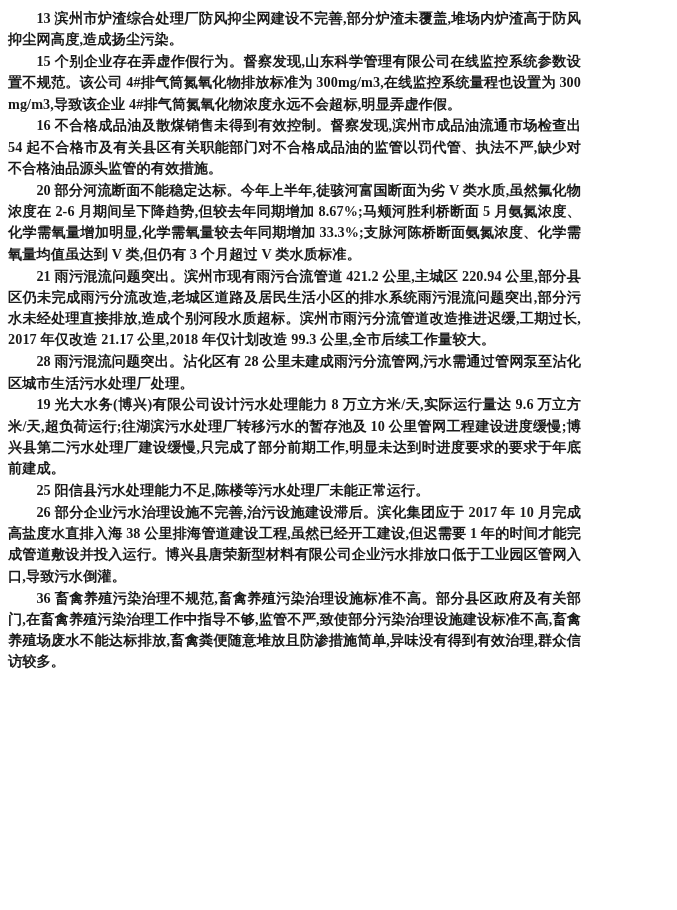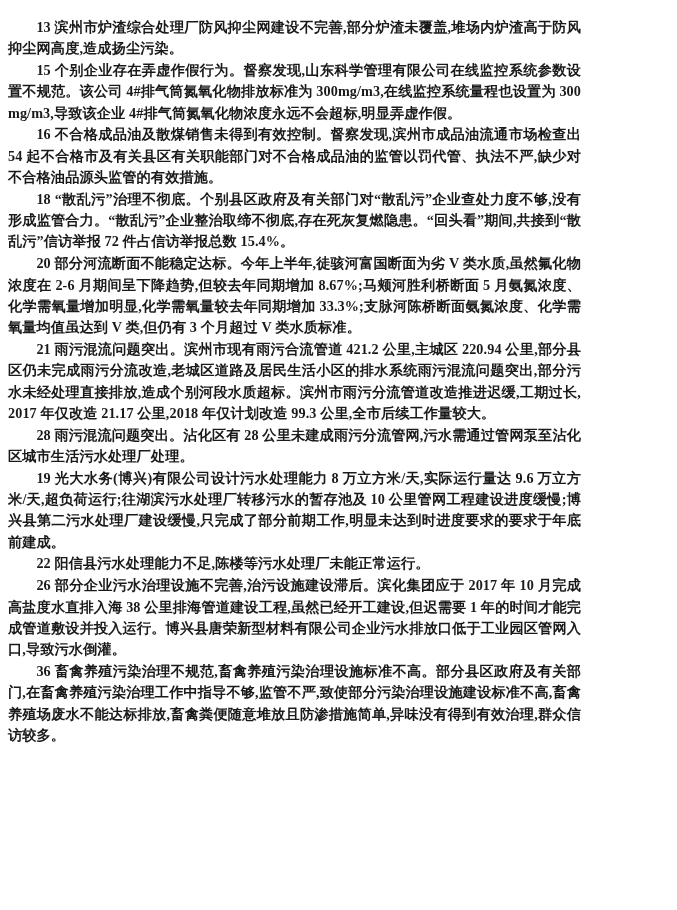--- a/index.html
+++ b/index.html
@@ -11,21 +11,21 @@
     width: 677px;
     height: 910px;
     font-family: "Liberation Serif", "DejaVu Serif", serif;
     color: #1a1a1a;
     overflow: hidden;
   }
   .page {
     width: 587px;
     height: 910px;
     box-sizing: border-box;
-    padding: 17px 6px 0 8px;
+    padding: 8px 6px 0 8px;
     background: #ffffff;
   }
   .para {
     font-size: 14.2px;
     line-height: 21.3px;
     text-align: justify;
     text-justify: inter-ideograph;
     margin: 0 0 0.5px 0;
     text-indent: 2em;
     letter-spacing: 0.1px;
@@ -36,21 +36,20 @@
     text-indent: 2em;
   }
 </style>
 </head>
 <body>
 
 <div class="page">
   <p class="para">13 滨州市炉渣综合处理厂防风抑尘网建设不完善,部分炉渣未覆盖,堆场内炉渣高于防风抑尘网高度,造成扬尘污染。</p>
   <p class="para">15 个别企业存在弄虚作假行为。督察发现,山东科学管理有限公司在线监控系统参数设置不规范。该公司 4#排气筒氮氧化物排放标准为 300mg/m3,在线监控系统量程也设置为 300mg/m3,导致该企业 4#排气筒氮氧化物浓度永远不会超标,明显弄虚作假。</p>
   <p class="para">16 不合格成品油及散煤销售未得到有效控制。督察发现,滨州市成品油流通市场检查出 54 起不合格市及有关县区有关职能部门对不合格成品油的监管以罚代管、执法不严,缺少对不合格油品源头监管的有效措施。</p>
-  <p class="para">18 “散乱污”治理不彻底。个别县区政府及有关部门对“散乱污”企业查处力度不够,没有形成监管合力。“散乱污”企业整治取缔不彻底,存在死灰复燃隐患。“回头看”期间,共接到“散乱污”信访举报 72 件占信访举报总数 15.4%。</p>
   <p class="para">20 部分河流断面不能稳定达标。今年上半年,徒骇河富国断面为劣 V 类水质,虽然氟化物浓度在 2-6 月期间呈下降趋势,但较去年同期增加 8.67%;马颊河胜利桥断面 5 月氨氮浓度、化学需氧量增加明显,化学需氧量较去年同期增加 33.3%;支脉河陈桥断面氨氮浓度、化学需氧量均值虽达到 V 类,但仍有 3 个月超过 V 类水质标准。</p>
   <p class="para">21 雨污混流问题突出。滨州市现有雨污合流管道 421.2 公里,主城区 220.94 公里,部分县区仍未完成雨污分流改造,老城区道路及居民生活小区的排水系统雨污混流问题突出,部分污水未经处理直接排放,造成个别河段水质超标。滨州市雨污分流管道改造推进迟缓,工期过长,2017 年仅改造 21.17 公里,2018 年仅计划改造 99.3 公里,全市后续工作量较大。</p>
   <p class="para">28 雨污混流问题突出。沾化区有 28 公里未建成雨污分流管网,污水需通过管网泵至沾化区城市生活污水处理厂处理。</p>
   <p class="para">19 光大水务(博兴)有限公司设计污水处理能力 8 万立方米/天,实际运行量达 9.6 万立方米/天,超负荷运行;往湖滨污水处理厂转移污水的暂存池及 10 公里管网工程建设进度缓慢;博兴县第二污水处理厂建设缓慢,只完成了部分前期工作,明显未达到时进度要求的要求于年底前建成。</p>
-  <p class="para">22 阳信县污水处理能力不足,陈楼等污水处理厂未能正常运行。</p>
+  <p class="para">25 阳信县污水处理能力不足,陈楼等污水处理厂未能正常运行。</p>
   <p class="para">26 部分企业污水治理设施不完善,治污设施建设滞后。滨化集团应于 2017 年 10 月完成高盐度水直排入海 38 公里排海管道建设工程,虽然已经开工建设,但迟需要 1 年的时间才能完成管道敷设并投入运行。博兴县唐荣新型材料有限公司企业污水排放口低于工业园区管网入口,导致污水倒灌。</p>
   <p class="para">36 畜禽养殖污染治理不规范,畜禽养殖污染治理设施标准不高。部分县区政府及有关部门,在畜禽养殖污染治理工作中指导不够,监管不严,致使部分污染治理设施建设标准不高,畜禽养殖场废水不能达标排放,畜禽粪便随意堆放且防渗措施简单,异味没有得到有效治理,群众信访较多。</p>
 </div>
 
 </body></html>

